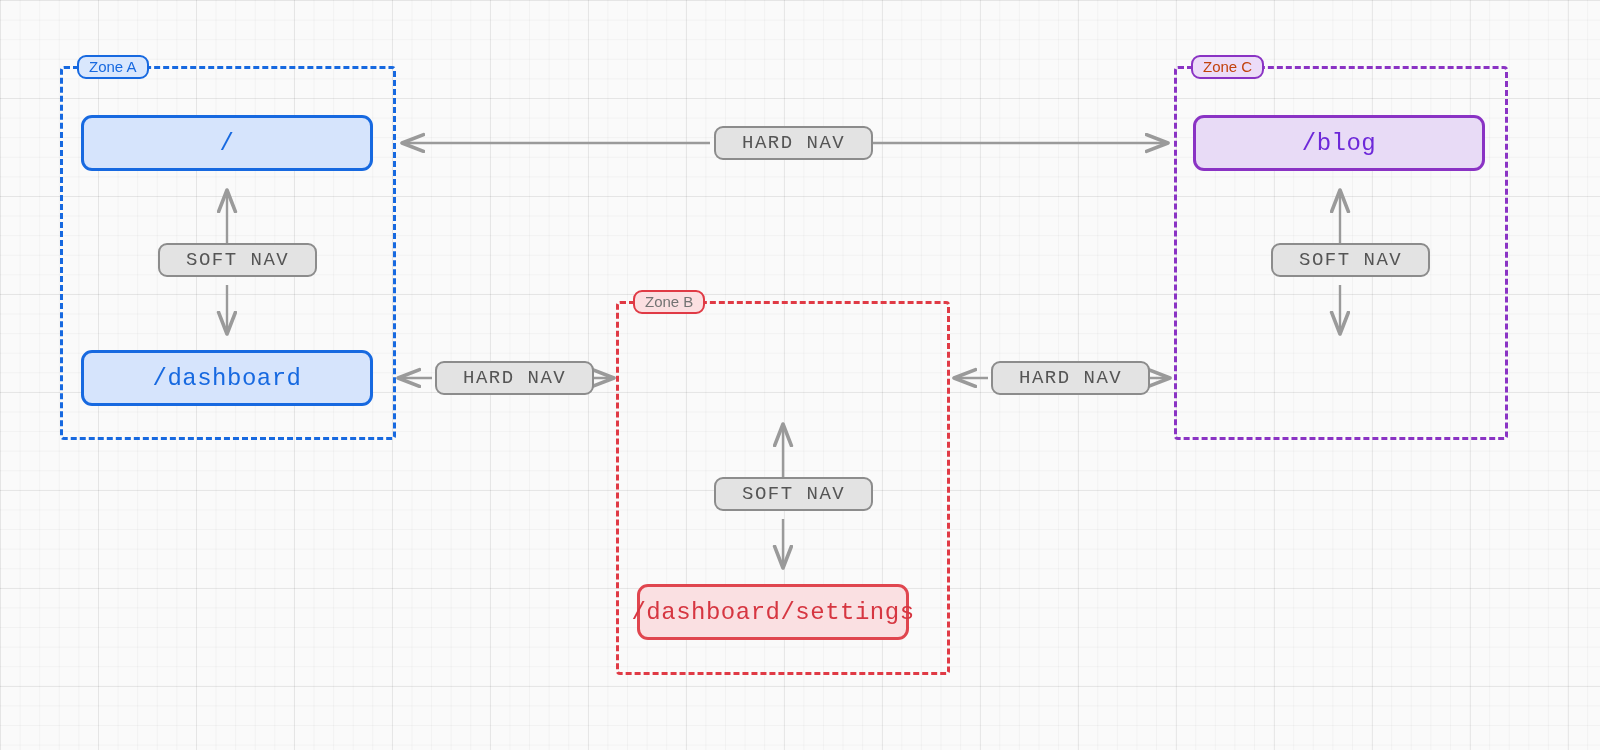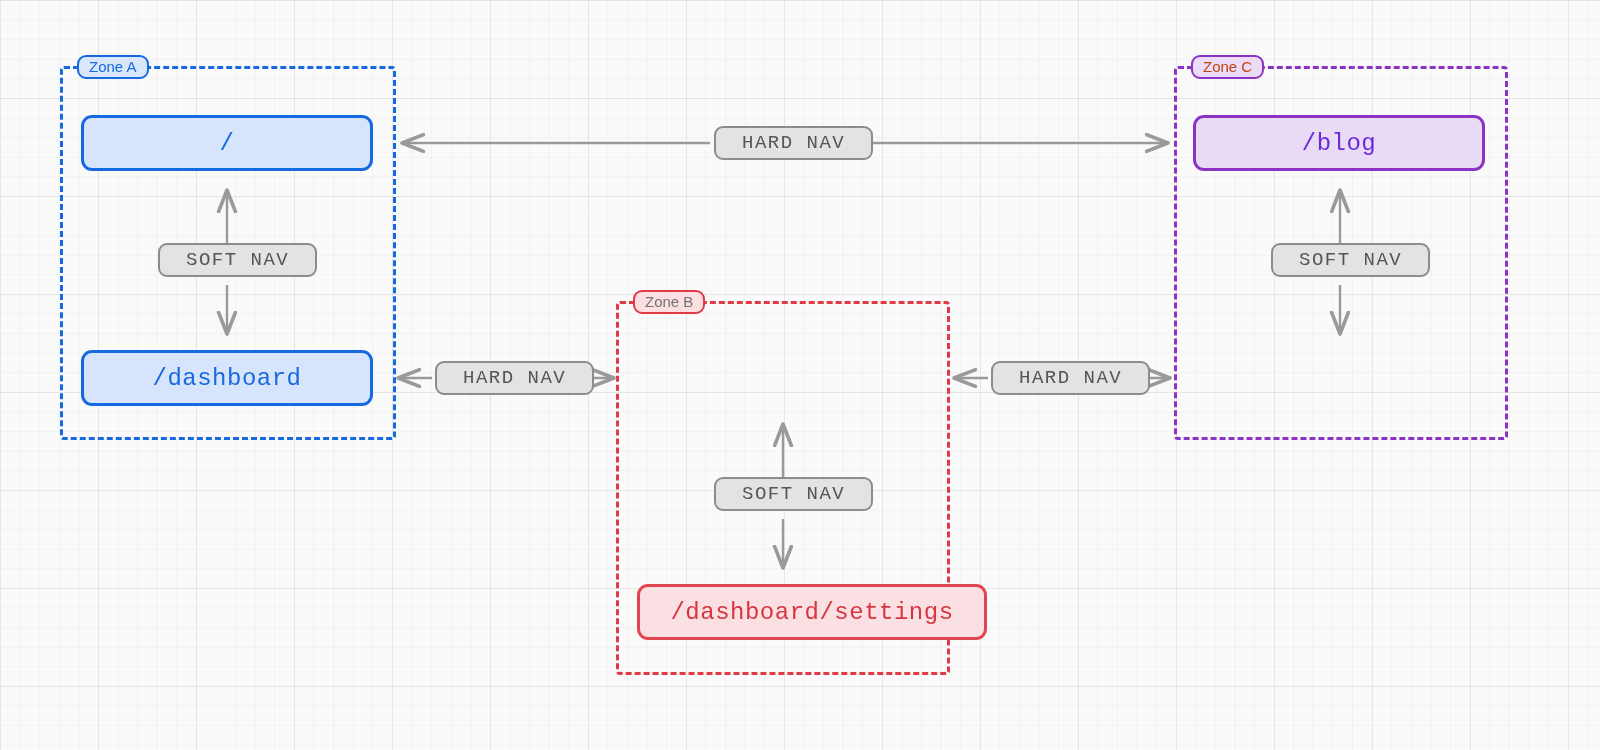--- a/index.html
+++ b/index.html
@@ -71,21 +71,21 @@
     letter-spacing: 0.5px;
     height: 56px;
   }
   .node.blue   { background: #d6e4fc; border-color: #1769e0; color: #1769e0; }
   .node.red    { background: #fae0e2; border-color: #e0464f; color: #d63641; }
   .node.purple { background: #e8dbf6; border-color: #8a33c4; color: #6d28d9; }
 
   #node-root            { left: 81px;   top: 115px; width: 292px; }
   #node-products        { left: 81px;   top: 350px; width: 292px; }
   #node-dashboard       { left: 637px;  top: 350px; width: 290px; }
-  #node-dash-settings   { left: 637px;  top: 584px; width: 350px; }
+  #node-dash-settings   { left: 637px;  top: 584px; width: 272px; }
   #node-blog            { left: 1193px; top: 115px; width: 292px; }
   #node-blog-post       { left: 1193px; top: 350px; width: 292px; }
 
   
   .edge-label {
     position: absolute;
     display: flex;
     align-items: center;
     justify-content: center;
     background: #e3e3e3;

